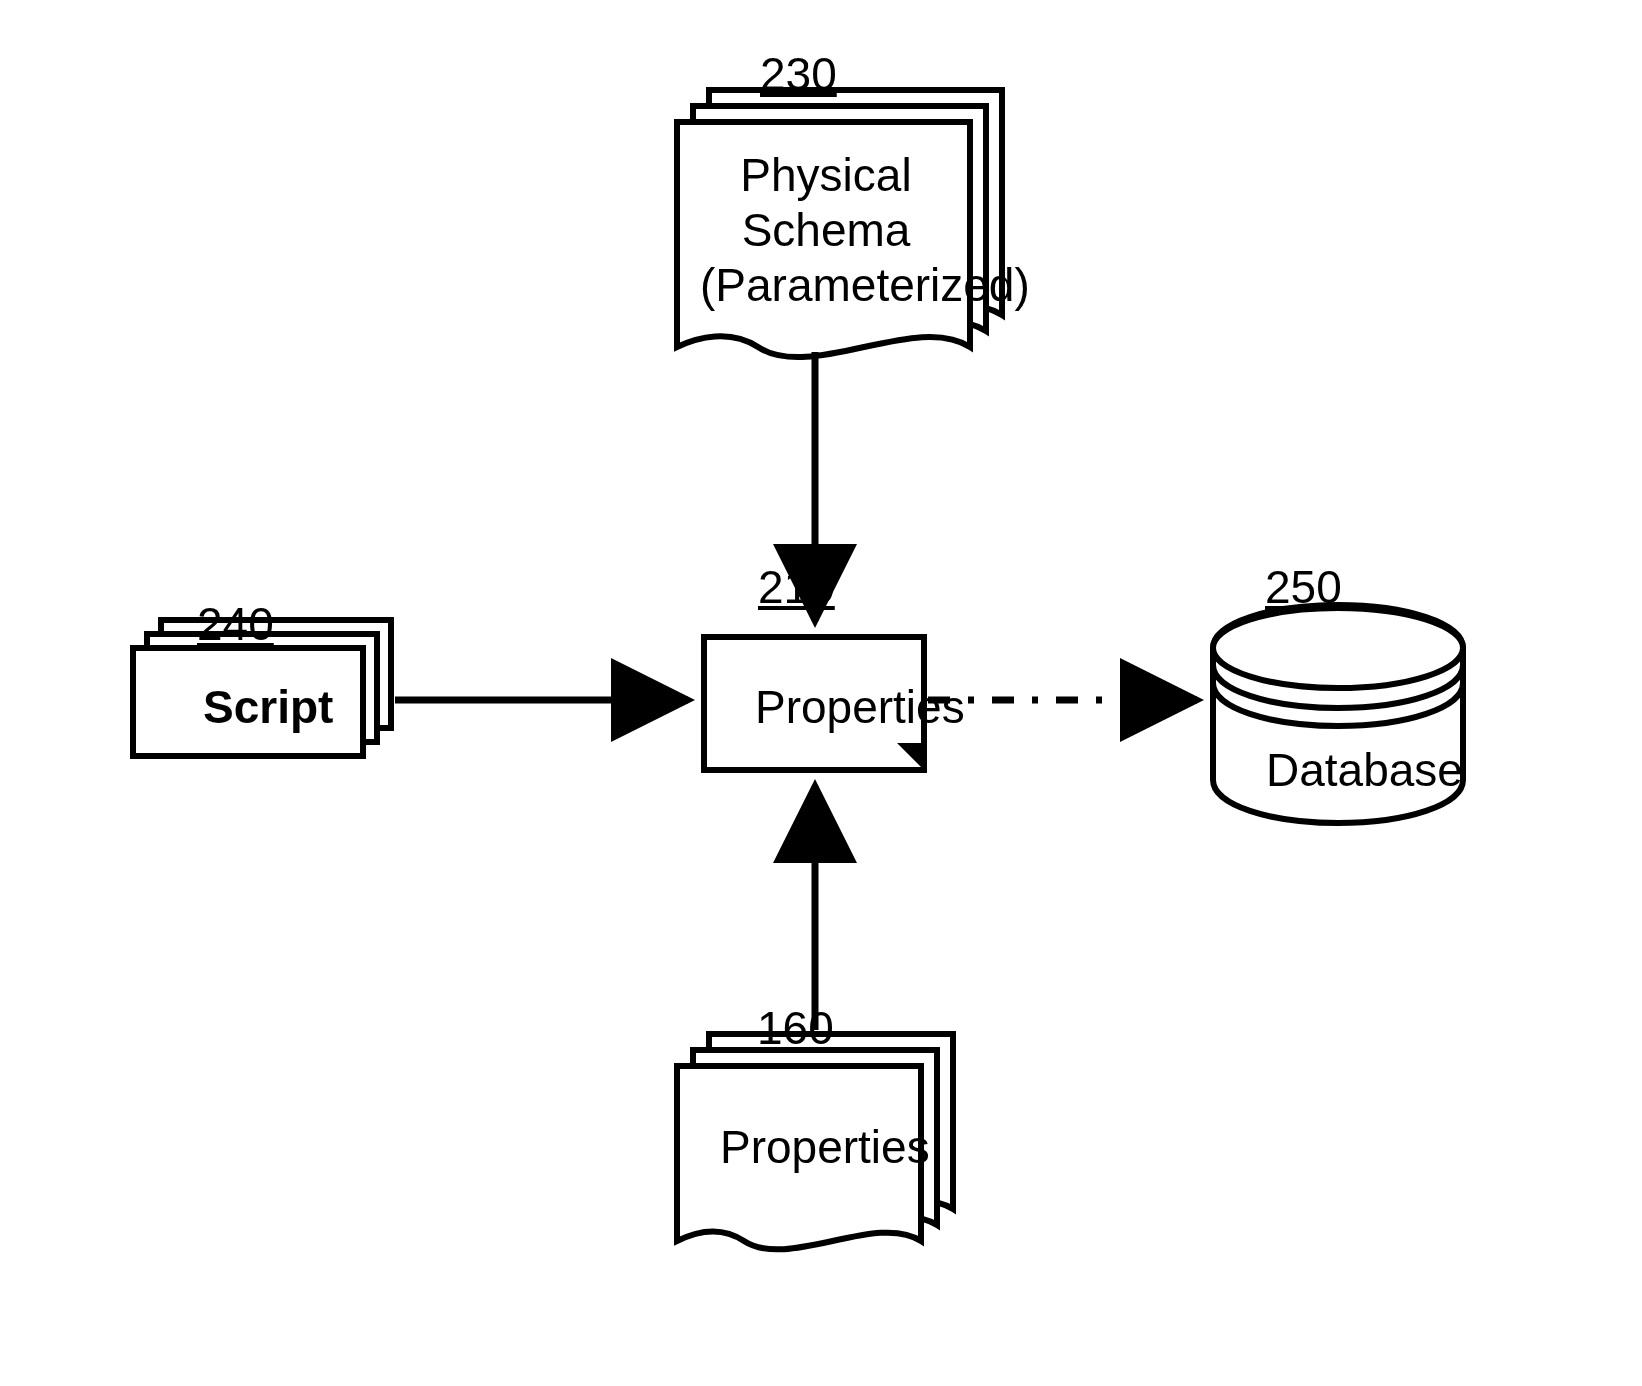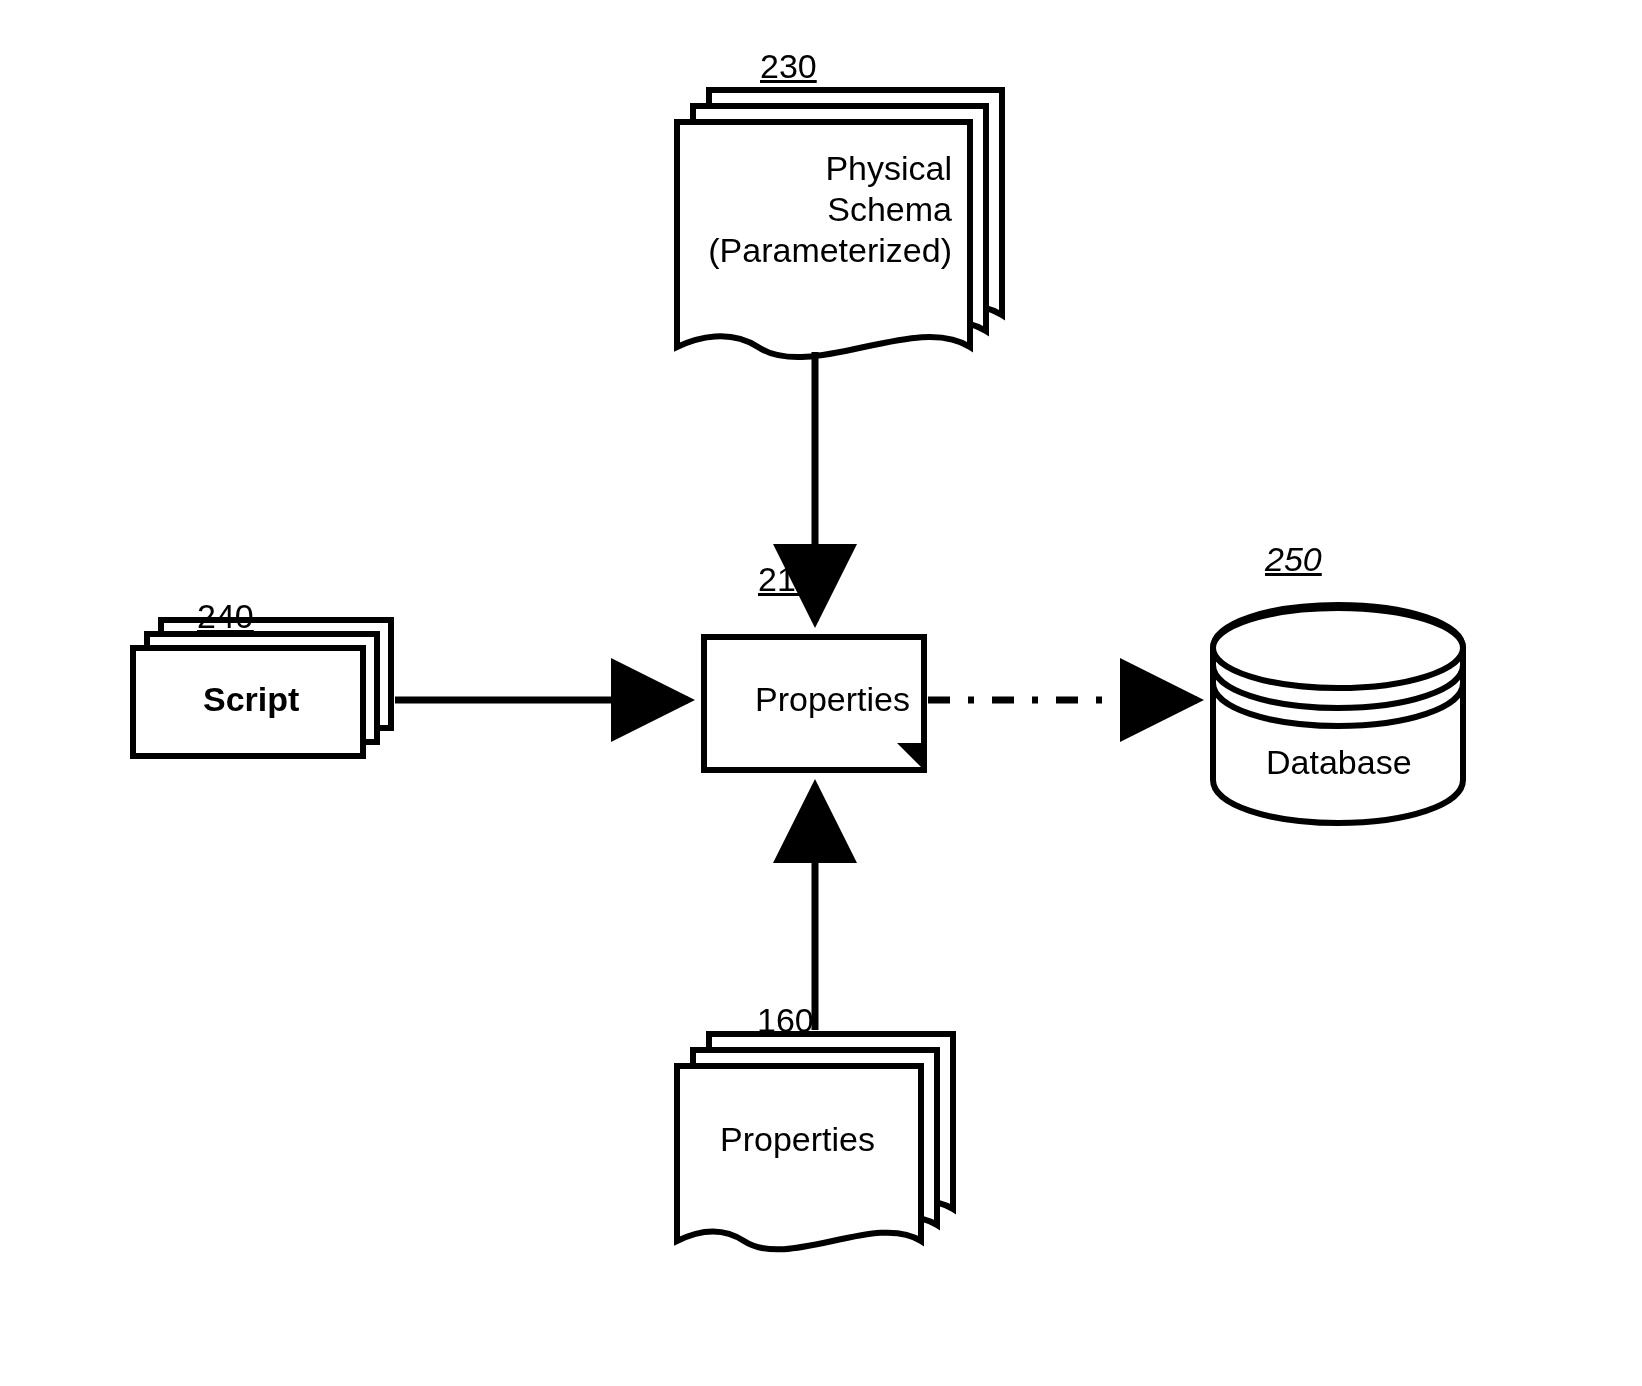--- a/index.html
+++ b/index.html
@@ -9,21 +9,21 @@
     font-family: Arial, Helvetica, sans-serif;
   }
   .canvas {
     position: relative;
     width: 1642px;
     height: 1386px;
     background: #ffffff;
   }
   .label {
     position: absolute;
-    font-size: 34px;
+    font-size: 46px;
     color: #000000;
     white-space: pre;
     text-align: center;
   }
   svg {
     position: absolute;
     top: 0;
     left: 0;
   }
 </style>
@@ -78,23 +78,23 @@
     <line x1="928" y1="700" x2="1197" y2="700" stroke="#000000" stroke-width="7" stroke-dasharray="22 18 6 18" marker-end="url(#arrowhead)"></line>
   </svg>
 
   <div class="label" style="left:197px; top:597px; text-decoration:underline;">240</div>
   <div class="label" style="left:203px; top:680px;font-weight:bold;">Script</div>
 
   <div class="label" style="left:758px; top:560px; text-decoration:underline;">210</div>
   <div class="label" style="left:755px; top:680px;">Properties</div>
 
   <div class="label" style="left:760px; top:47px; text-decoration:underline;">230</div>
-  <div class="label" style="left:700px; top:148px; width:252px; line-height:1.2;text-align:right;">Physical
+  <div class="label" style="left:700px; top:148px; width:252px; line-height:1.2;">Physical
 Schema
 (Parameterized)</div>
 
   <div class="label" style="left:757px; top:1001px; text-decoration:underline;">160</div>
   <div class="label" style="left:720px; top:1120px;text-align:center;">Properties</div>
 
-  <div class="label" style="left:1265px; top:540px; text-decoration:underline;font-style:italic;">250</div>
+  <div class="label" style="left:1265px; top:560px; text-decoration:underline;">250</div>
   <div class="label" style="left:1266px; top:735px;margin-top:8px;">Database</div>
 
 </div>
 
 </body></html>

